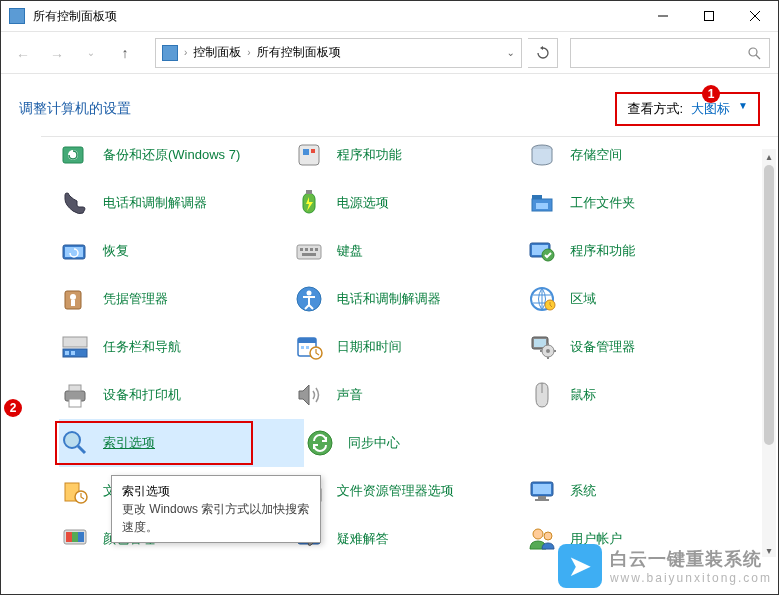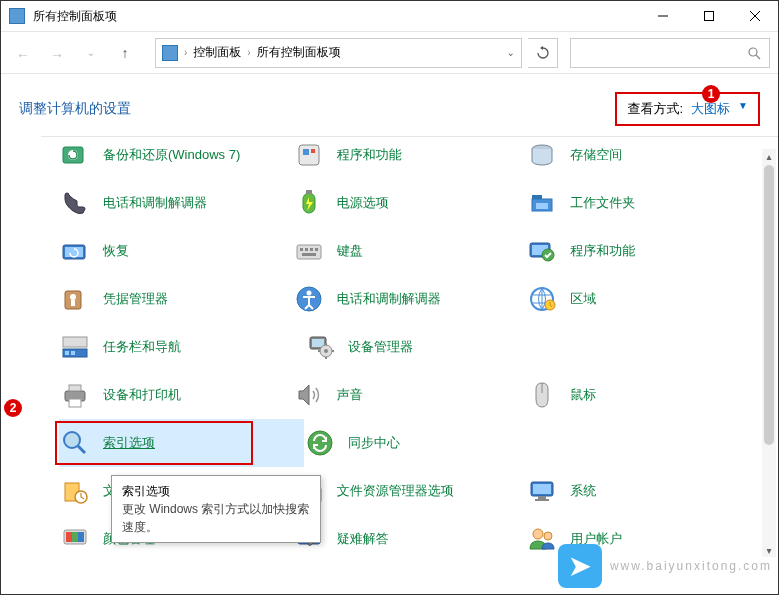--- a/index.html
+++ b/index.html
@@ -267,20 +267,33 @@
               <rect x="6" y="20" width="4" height="4" fill="#9cf"></rect>
               <rect x="12" y="20" width="4" height="4" fill="#9cf"></rect>
               <rect x="4" y="6" width="24" height="10" fill="#ddd" stroke="#999"></rect>
             </svg>
           </span>
           <span class="label">任务栏和导航</span>
         </div>
   <div class="cpitem">
           <span class="ico">
             <svg viewBox="0 0 32 32">
+              <rect x="5" y="7" width="18" height="18" rx="2" fill="#fff" stroke="#3a7bc8" stroke-width="1.5"></rect>
+              <rect x="5" y="7" width="18" height="5" fill="#3a7bc8"></rect>
+              <rect x="8" y="15" width="3" height="3" fill="#9cf"></rect>
+              <rect x="13" y="15" width="3" height="3" fill="#9cf"></rect>
+              <circle cx="23" cy="22" r="6" fill="#fff" stroke="#c82" stroke-width="1.5"></circle>
+              <path d="M23 18 L23 22 L26 24" stroke="#c82" stroke-width="1.2" fill="none"></path>
+            </svg>
+          </span>
+          <span class="label">日期和时间</span>
+        </div>
+  <div class="cpitem">
+          <span class="ico">
+            <svg viewBox="0 0 32 32">
               <rect x="6" y="6" width="16" height="12" rx="2" fill="#888" stroke="#555"></rect>
               <rect x="8" y="8" width="12" height="8" fill="#bde"></rect>
               <circle cx="22" cy="20" r="6" fill="#ddd" stroke="#888"></circle>
               <circle cx="22" cy="20" r="2" fill="#888"></circle>
               <path d="M22 12 L22 14 M22 26 L22 28 M14 20 L16 20 M28 20 L30 20" stroke="#888" stroke-width="2"></path>
             </svg>
           </span>
           <span class="label">设备管理器</span>
         </div>
 </div>
@@ -419,15 +432,16 @@
 
 <div class="scrollbar">
   <div class="arr up">▴</div>
   <div class="thumb"></div>
   <div class="arr down">▾</div>
 </div>
 
 <div class="watermark">
   <div class="wm-icon">➤</div>
   <div>
+    <div class="wm-text">白云一键重装系统</div>
     <div class="wm-sub">www.baiyunxitong.com</div>
   </div>
 </div>
 
 </body></html>

